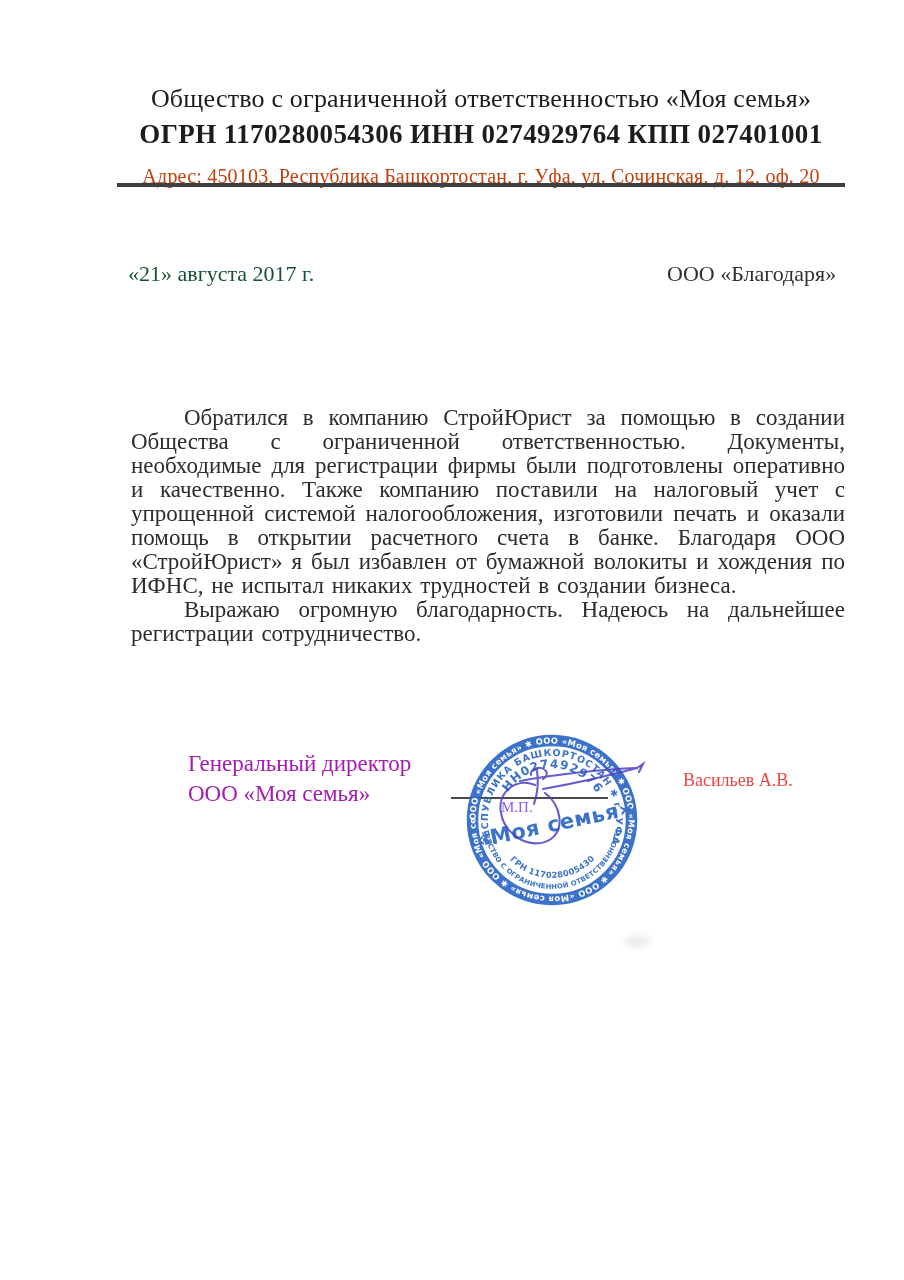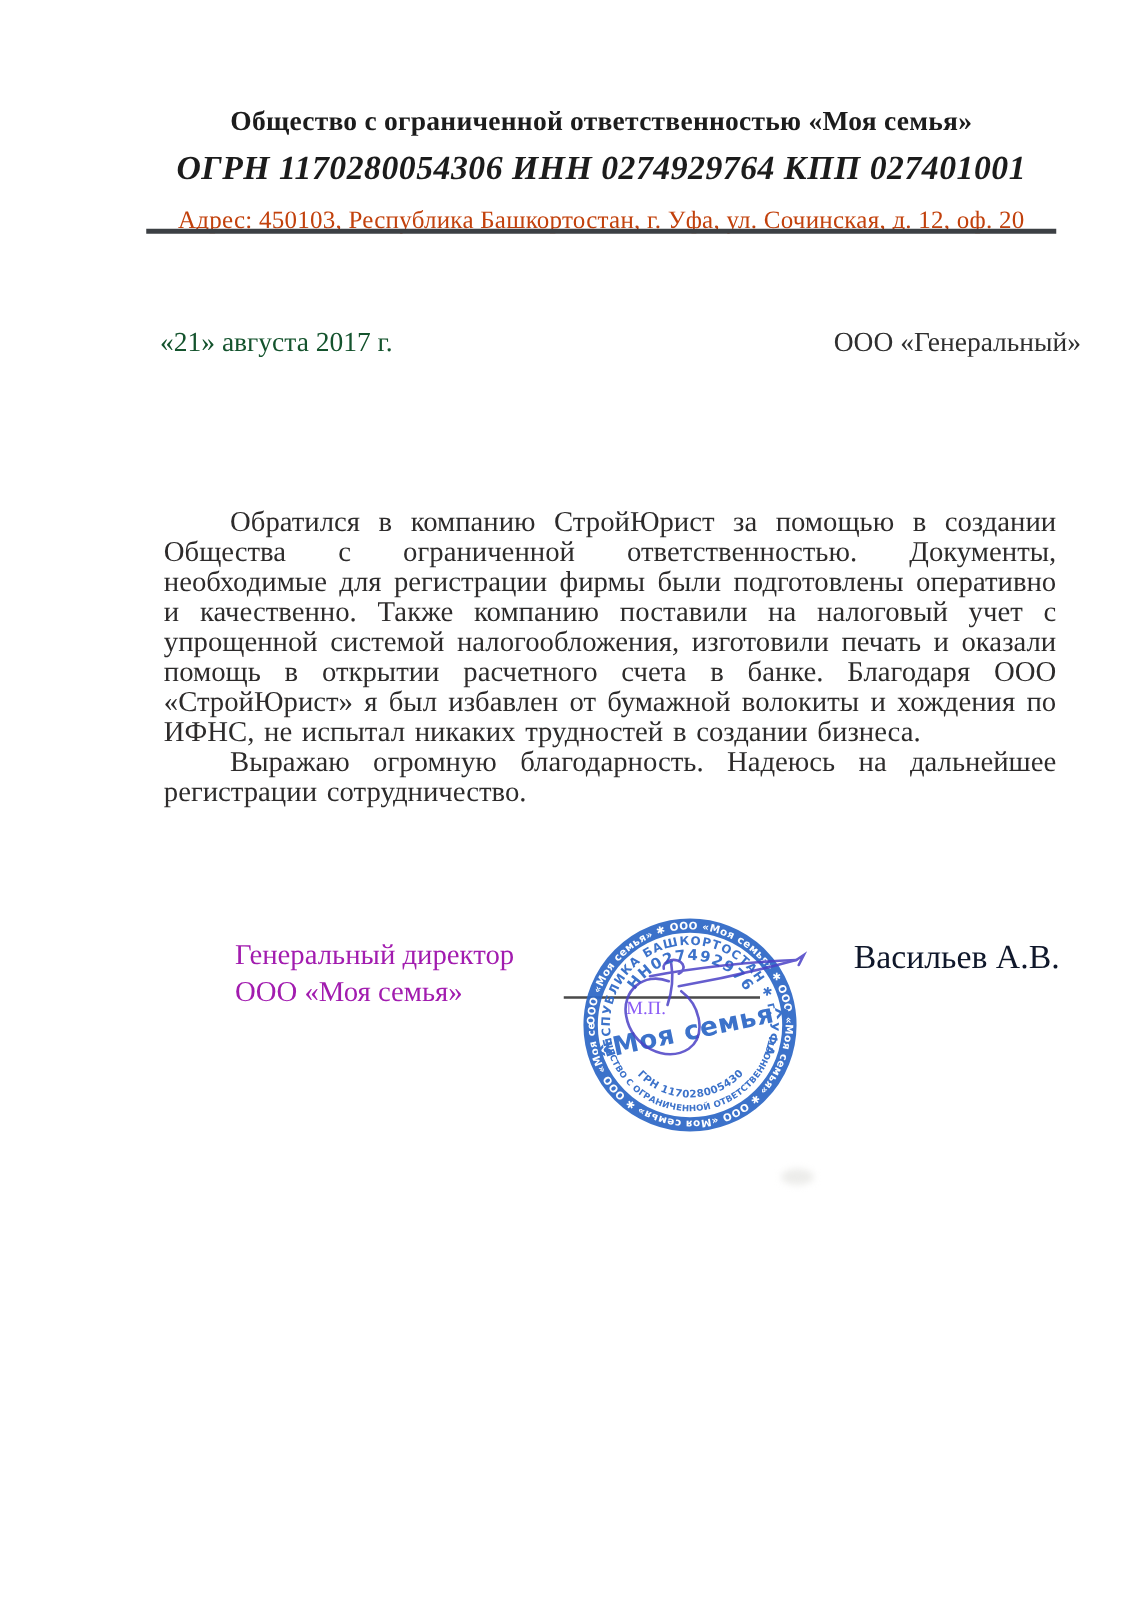--- a/index.html
+++ b/index.html
@@ -2,36 +2,36 @@
 <html><head>
 <meta charset="utf-8">
 <style>
   html,body{margin:0;padding:0;background:#ffffff;}
   .page{
     position:relative; width:904px; height:1280px; background:#ffffff;
     font-family:"Liberation Serif","DejaVu Serif",serif; overflow:hidden;
   }
   
   .lh{position:absolute; left:117px; width:728px; text-align:center; color:#1c1c1c;}
-  .lh-1{top:84px;  font-size:22px; font-weight:bold; letter-spacing:.2px;}
-  .lh-2{top:119px; font-size:27px; font-weight:bold; letter-spacing:.4px;font-style:italic;}
+  .lh-1{top:84px;  font-size:26px; font-weight:normal; letter-spacing:.2px;}
+  .lh-2{top:119px; font-size:27px; font-weight:bold; letter-spacing:.4px;}
   .lh-addr{top:165px; font-size:20px; font-weight:normal; color:#c2410c; letter-spacing:.2px;}
   .lh-rule{position:absolute; left:117px; top:183px; width:728px; height:4px; background:#3c4044;}
   
   .date{position:absolute; left:128px; top:261px; font-size:22px; color:#14532d;}
   .recipient{position:absolute; left:667px; top:260px; font-size:22px; color:#2f2f2f; line-height:27.5px;}
   
   .body-text{position:absolute; left:131px; top:406px; width:714px;
     font-size:23px; line-height:24px; color:#2d2b2b; text-align:justify;}
   .body-text p{margin:0; text-indent:53px; word-spacing:2px;}
   
   .sig-role{position:absolute; left:188px; top:749px; font-size:23px; color:#a21caf; line-height:29.5px;}
   .sig-line{position:absolute; left:451px; top:797px; width:157px; height:2px; background:#4a4a4a; z-index:1;}
   .mp{position:absolute; left:501px; top:799px; font-size:15px; color:#8b5cf6; z-index:1;}
-  .sig-name{position:absolute; left:683px; top:750px; font-size:27px; color:#0f172a;}
+  .sig-name{position:absolute; left:683px; top:770px; font-size:18px; color:#ef4444;}
   
   .stamp{position:absolute; left:457px; top:725px; z-index:2;}
   .stamp text{font-family:"DejaVu Sans","Liberation Sans",sans-serif;}
   .ring-outer-t{font-size:8.3px; font-weight:bold; letter-spacing:.35px;}
   .ring-mid-top-t{font-size:9.5px; font-weight:bold; letter-spacing:.9px;}
   .ring-mid-bot-t{font-size:6.9px; font-weight:bold; letter-spacing:.2px;}
   .arc-inn-t{font-size:12px; font-weight:bold; letter-spacing:1px;}
   .arc-ogrn-t{font-size:8.3px; font-weight:bold; letter-spacing:.3px;}
   .center-t{font-size:21px; font-weight:bold; letter-spacing:.5px;}
   
@@ -44,21 +44,21 @@
 <div class="page">
 
   <div class="lh lh-1">Общество с ограниченной ответственностью «Моя семья»</div>
   <div class="lh lh-2">ОГРН 1170280054306 ИНН 0274929764 КПП 027401001</div>
   <div class="lh lh-addr">Адрес: 450103, Республика Башкортостан, г. Уфа, ул. Сочинская, д. 12, оф. 20</div>
   <div class="lh-rule"></div>
 
   <div class="date">«21» августа 2017 г.</div>
 
   <div class="recipient">
-    <div>ООО «Генеральный»</div>
+    <div>ООО «Благодаря»</div>
   </div>
 
   <div class="body-text">
     <p>Обратился в компанию СтройЮрист за помощью в создании Общества с ограниченной ответственностью. Документы, необходимые для регистрации фирмы были подготовлены оперативно и качественно. Также компанию поставили на налоговый учет с упрощенной системой налогообложения, изготовили печать и оказали помощь в открытии расчетного счета в банке. Благодаря ООО «СтройЮрист» я был избавлен от бумажной волокиты и хождения по ИФНС, не испытал никаких трудностей в создании бизнеса.</p>
     <p>Выражаю огромную благодарность. Надеюсь на дальнейшее регистрации сотрудничество.</p>
   </div>
 
   <div class="sig-role">
     <div>Генеральный директор</div>
     <div>ООО «Моя семья»</div>

